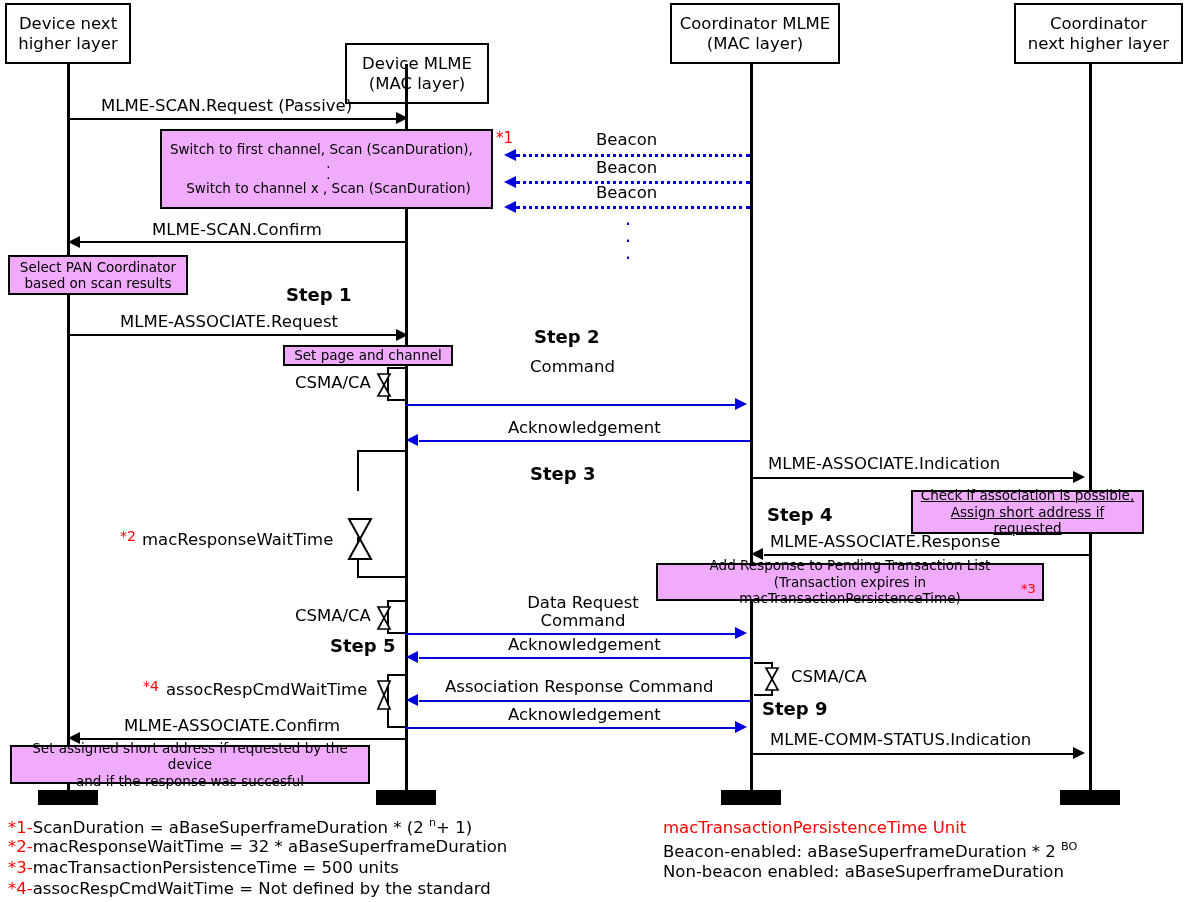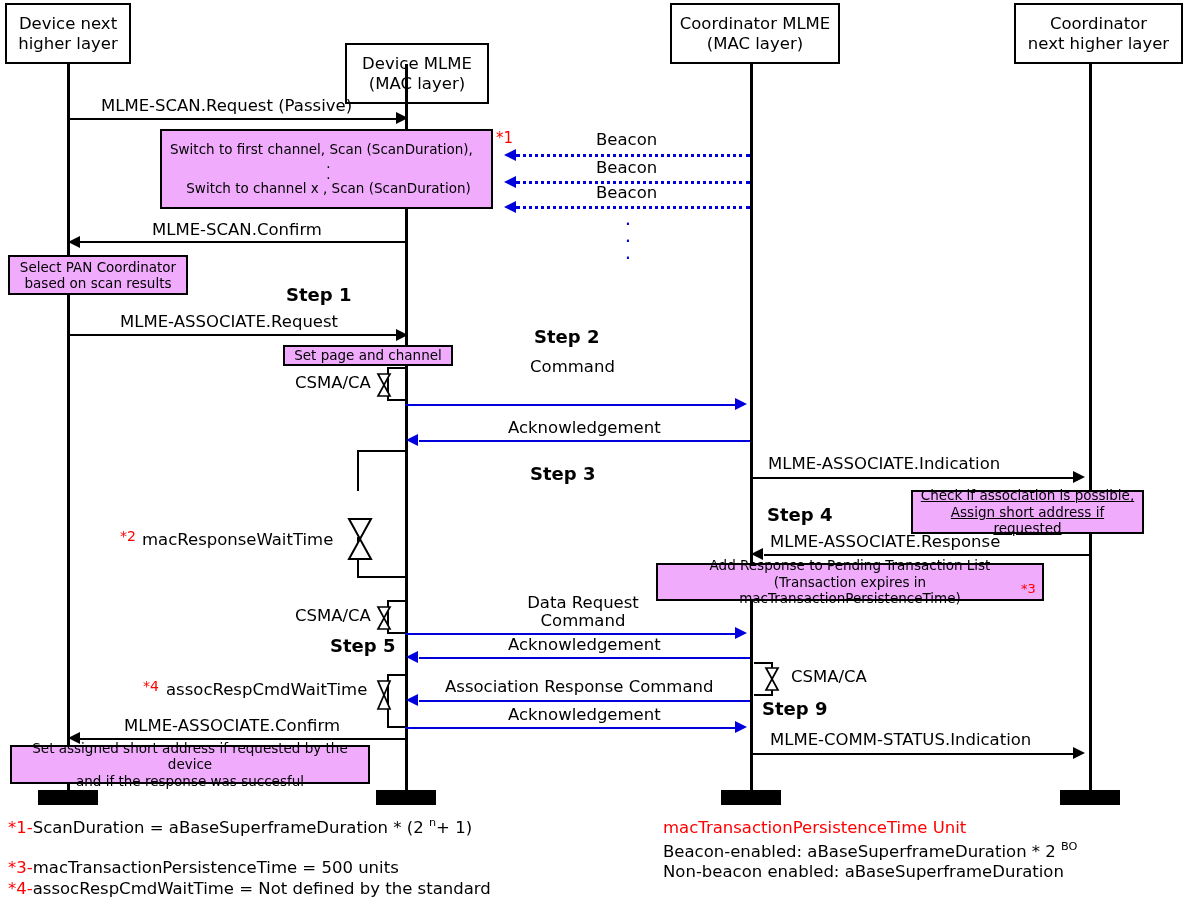--- a/index.html
+++ b/index.html
@@ -266,20 +266,23 @@
     <div>and if the response was succesful</div>
   </div>
 
   <div class="lbl" style="left:770px;top:731px;">MLME-COMM-STATUS.Indication</div>
   <div class="msg" style="left:752px;top:753px;width:323px;"></div>
   <div class="arrowhead ah-right" style="left:1073px;top:747px;"></div>
 
   <div class="foot" style="left:8px;top:816px;">
     <span class="sref">*1-</span><span>ScanDuration = aBaseSuperframeDuration * (2 </span><sup>n</sup><span>+ 1)</span>
   </div>
+  <div class="foot" style="left:8px;top:837px;">
+    <span class="sref">*2-</span><span>macResponseWaitTime = 32 * aBaseSuperframeDuration</span>
+  </div>
   <div class="foot" style="left:8px;top:858px;">
     <span class="sref">*3-</span><span>macTransactionPersistenceTime = 500 units</span>
   </div>
   <div class="foot" style="left:8px;top:879px;">
     <span class="sref">*4-</span><span>assocRespCmdWaitTime = Not defined by the standard</span>
   </div>
 
   <div class="foot" style="left:663px;top:818px;width:520px;text-align:left;color:#ff0000;">macTransactionPersistenceTime Unit</div>
   <div class="foot" style="left:663px;top:840px;">
     <span>Beacon-enabled: aBaseSuperframeDuration * 2 </span><sup>BO</sup>

